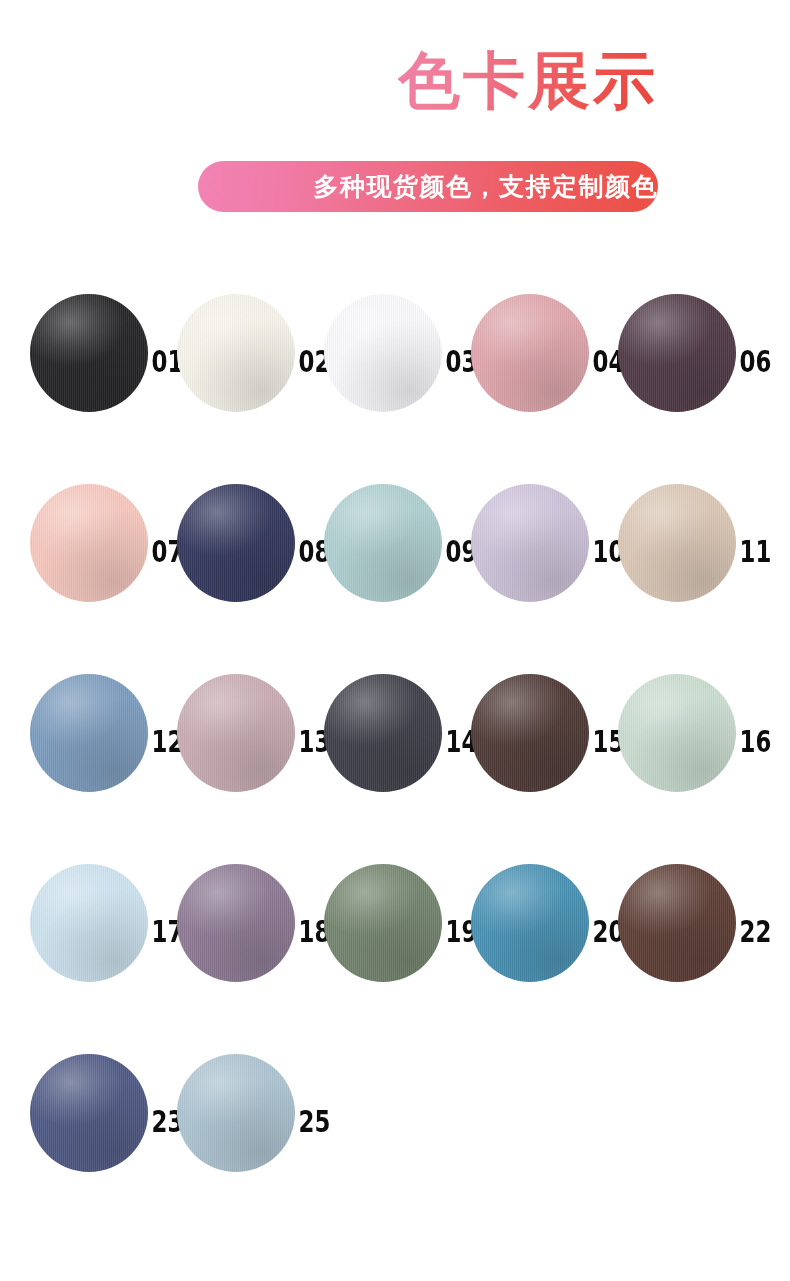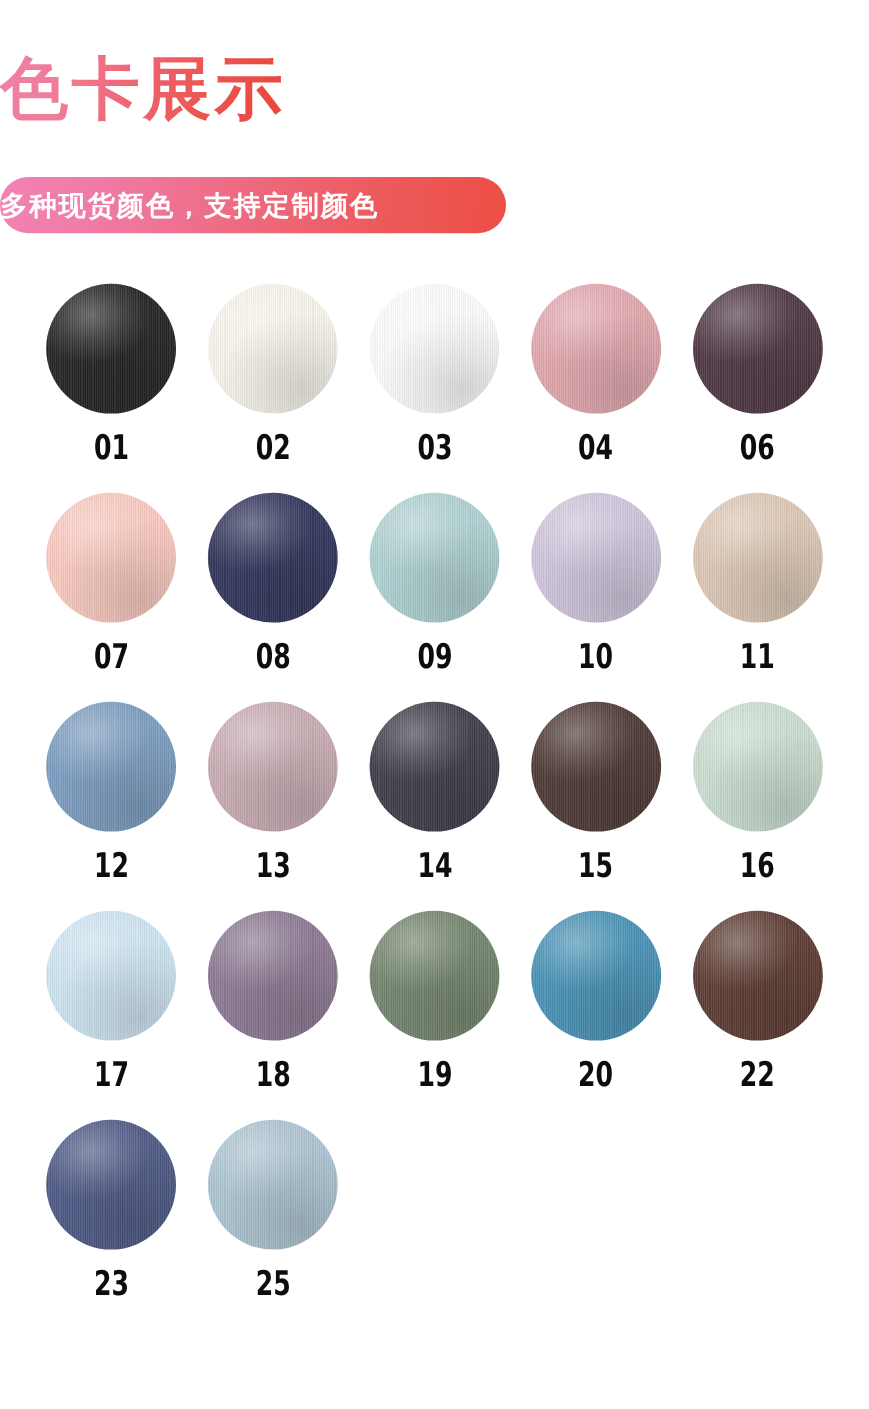--- a/index.html
+++ b/index.html
@@ -12,21 +12,21 @@
     background: #ffffff;
     font-family: "Liberation Sans", "DejaVu Sans", sans-serif;
     overflow: hidden;
     position: relative;
   }
 
   
   #header {
     width: 658px;
     padding-top: 48px;
-    text-align: left;
+    text-align: right;
   }
 
   #page-title {
     font-size: 62px;
     font-weight: 700;
     letter-spacing: 3px;
     line-height: 1.05;
     margin: 0;
     display: inline-block;
     background-image: linear-gradient(100deg, #f07fa6 0%, #ef7d96 22%, #ee6676 45%, #ec5650 70%, #e9453c 100%);
@@ -64,21 +64,21 @@
     padding-top: 46px;
     display: grid;
     grid-template-columns: repeat(5, 1fr);
     grid-auto-rows: 190px;
     justify-items: center;
   }
 
   .swatch-cell {
     width: 142px;
     display: flex;
-    flex-direction: column;
+    flex-direction: row;
     align-items: center;
   }
 
   .swatch-disc {
     width: 118px;
     height: 118px;
     border-radius: 50%;
     position: relative;
     overflow: hidden;
     flex: 0 0 auto;

